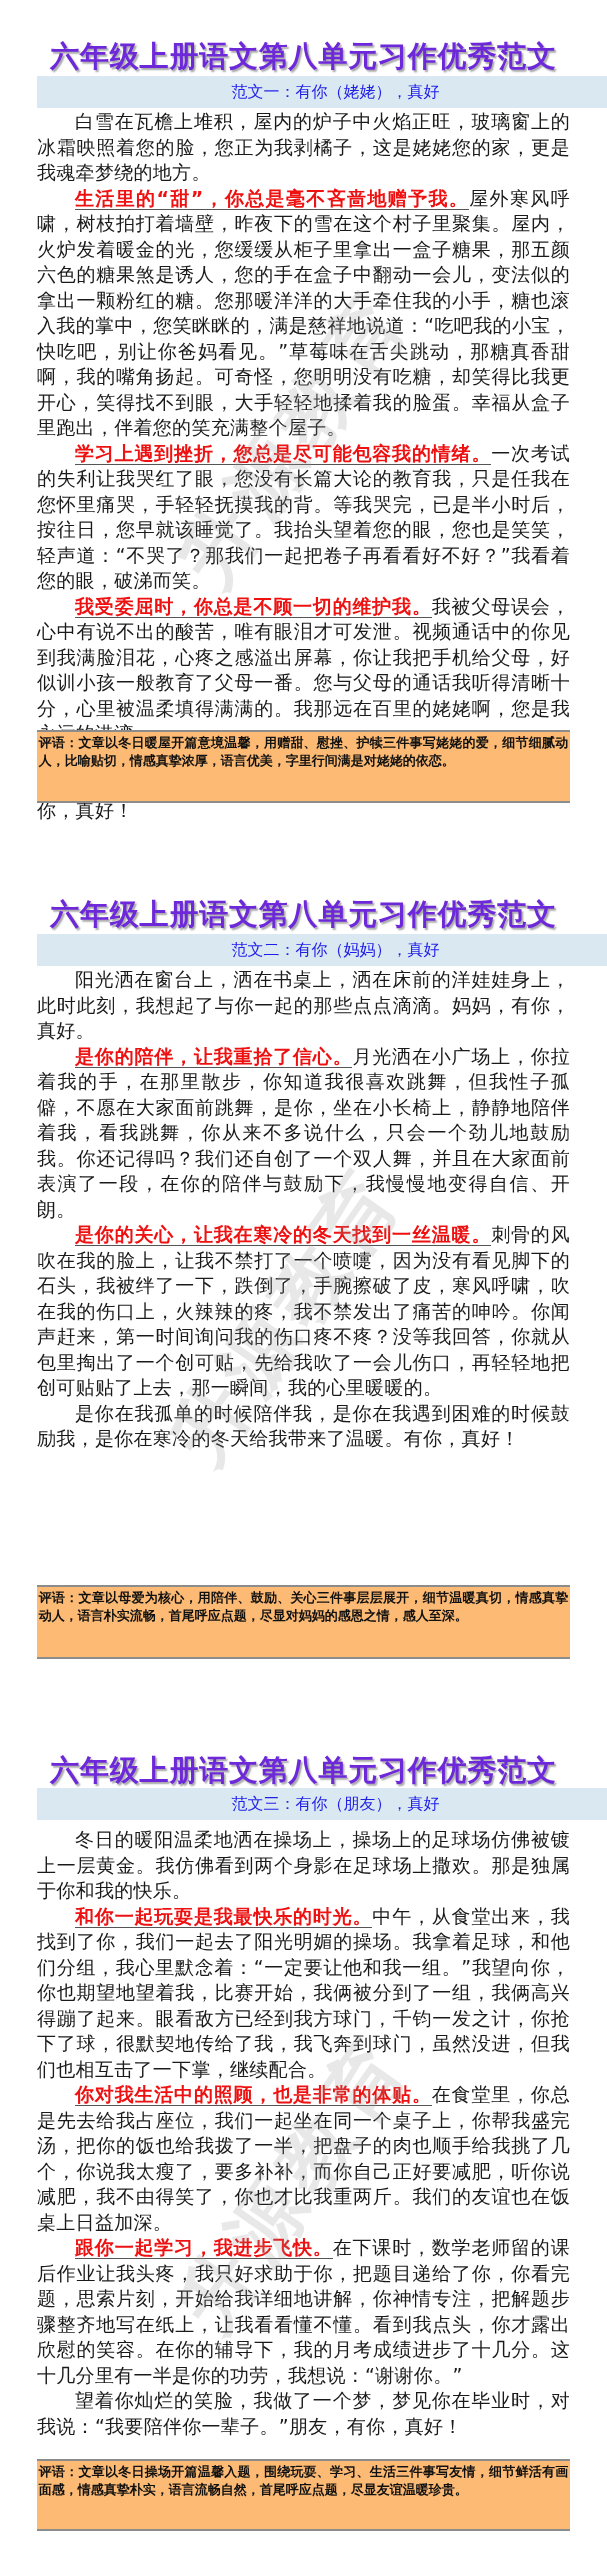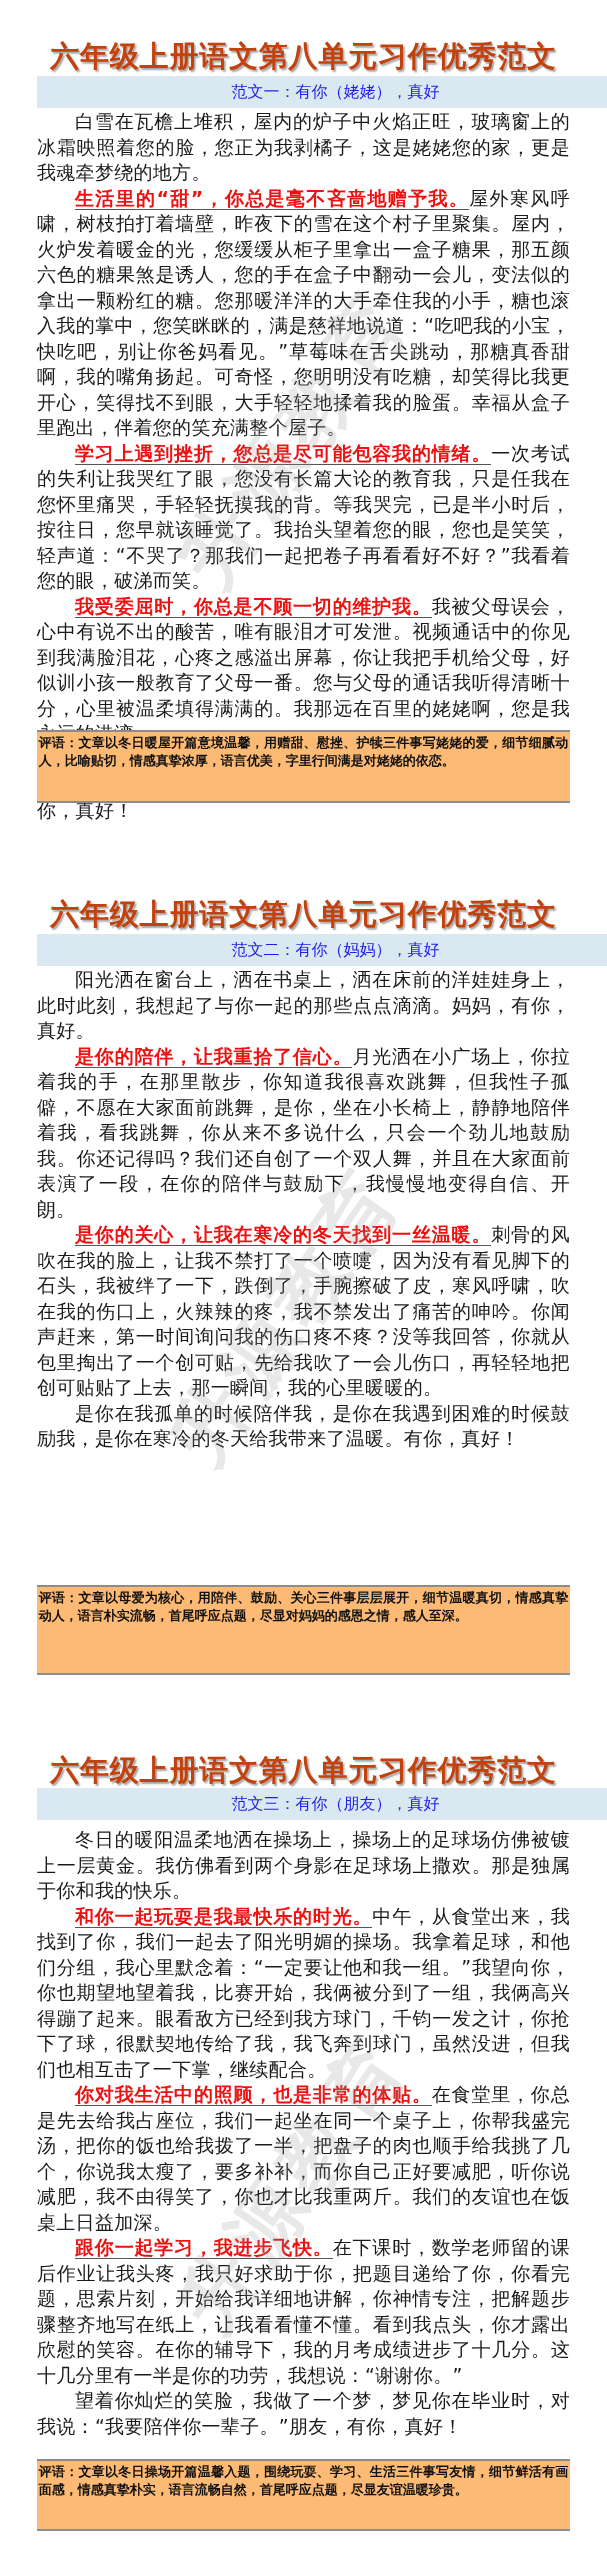--- a/index.html
+++ b/index.html
@@ -1,20 +1,20 @@
 <!DOCTYPE html>
 <html style="font-size:13.5px"><head>
 <meta charset="utf-8">
 <style>
   html, body { margin: 0; padding: 0; background: #ffffff; }
   body { width: 607px; height: 2576px; position: relative; overflow: hidden;
          font-family: "DejaVu Sans", "Liberation Sans", sans-serif; color: #1a1a1a; }
   .section { position: absolute; left: 0; width: 607px; }
   .doc-title { position: absolute; left: 0; width: 607px; text-align: center;
-    font-weight: bold; font-size: 29px; letter-spacing: 0.8px; color: #c2410c;
+    font-weight: bold; font-size: 29px; letter-spacing: 0.8px; color: #6d28d9;
     text-shadow: 1.7px 1.7px 1.7px rgba(0,0,0,0.35); white-space: nowrap; }
   .sub-bar { position: absolute; left: 37px; width: 597px; height: 32px;
     background: #dae8f1; text-align: center; line-height: 32px;
     font-family: "DejaVu Serif", "Liberation Serif", serif; font-size: 16px; color: #1f1fe8; }
   .body { position: absolute; left: 37px; width: 533px; font-size: 19px; line-height: 25.5px;
     text-align: justify; letter-spacing: 0.3px; }
   .body p { margin: 0; text-indent: 2em; }
   .body .lead { color: #ee1111; font-weight: bold; border-bottom: 1.3px solid #555; }
   .comment { position: absolute; left: 37px; width: 533px; background: #fdba74;
     border-top: 2.5px solid #8c8c8c; border-bottom: 2.5px solid #8c8c8c;
@@ -42,21 +42,21 @@
 
 <div class="section" style="top:860px;">
   <div class="doc-title" style="top:35px;">六年级上册语文第八单元习作优秀范文</div>
   <div class="sub-bar" style="top:74px;">范文二：有你（妈妈），真好</div>
   <div class="body" style="top:107px;">
     <p><span>阳光洒在窗台上，洒在书桌上，洒在床前的洋娃娃身上，此时此刻，我想起了与你一起的那些点点滴滴。妈妈，有你，真好。</span></p>
     <p><span class="lead">是你的陪伴，让我重拾了信心。</span><span>月光洒在小广场上，你拉着我的手，在那里散步，你知道我很喜欢跳舞，但我性子孤僻，不愿在大家面前跳舞，是你，坐在小长椅上，静静地陪伴着我，看我跳舞，你从来不多说什么，只会一个劲儿地鼓励我。你还记得吗？我们还自创了一个双人舞，并且在大家面前表演了一段，在你的陪伴与鼓励下，我慢慢地变得自信、开朗。</span></p>
     <p><span class="lead">是你的关心，让我在寒冷的冬天找到一丝温暖。</span><span>刺骨的风吹在我的脸上，让我不禁打了一个喷嚏，因为没有看见脚下的石头，我被绊了一下，跌倒了，手腕擦破了皮，寒风呼啸，吹在我的伤口上，火辣辣的疼，我不禁发出了痛苦的呻吟。你闻声赶来，第一时间询问我的伤口疼不疼？没等我回答，你就从包里掏出了一个创可贴，先给我吹了一会儿伤口，再轻轻地把创可贴贴了上去，那一瞬间，我的心里暖暖的。</span></p>
     <p><span>是你在我孤单的时候陪伴我，是你在我遇到困难的时候鼓励我，是你在寒冷的冬天给我带来了温暖。有你，真好！</span></p>
   </div>
-  <div class="comment" style="top:725px; height:90px;">评语：文章以母爱为核心，用陪伴、鼓励、关心三件事层层展开，细节温暖真切，情感真挚动人，语言朴实流畅，首尾呼应点题，尽显对妈妈的感恩之情，感人至深。</div>
+  <div class="comment" style="top:725px; height:74px;">评语：文章以母爱为核心，用陪伴、鼓励、关心三件事层层展开，细节温暖真切，情感真挚动人，语言朴实流畅，首尾呼应点题，尽显对妈妈的感恩之情，感人至深。</div>
 </div>
 
 <div class="section" style="top:1716px;">
   <div class="doc-title" style="top:35px;">六年级上册语文第八单元习作优秀范文</div>
   <div class="sub-bar" style="top:72px;">范文三：有你（朋友），真好</div>
   <div class="body" style="top:111px;">
     <p><span>冬日的暖阳温柔地洒在操场上，操场上的足球场仿佛被镀上一层黄金。我仿佛看到两个身影在足球场上撒欢。那是独属于你和我的快乐。</span></p>
     <p><span class="lead">和你一起玩耍是我最快乐的时光。</span><span>中午，从食堂出来，我找到了你，我们一起去了阳光明媚的操场。我拿着足球，和他们分组，我心里默念着：“一定要让他和我一组。”我望向你，你也期望地望着我，比赛开始，我俩被分到了一组，我俩高兴得蹦了起来。眼看敌方已经到我方球门，千钧一发之计，你抢下了球，很默契地传给了我，我飞奔到球门，虽然没进，但我们也相互击了一下掌，继续配合。</span></p>
     <p><span class="lead">你对我生活中的照顾，也是非常的体贴。</span><span>在食堂里，你总是先去给我占座位，我们一起坐在同一个桌子上，你帮我盛完汤，把你的饭也给我拨了一半，把盘子的肉也顺手给我挑了几个，你说我太瘦了，要多补补，而你自己正好要减肥，听你说减肥，我不由得笑了，你也才比我重两斤。我们的友谊也在饭桌上日益加深。</span></p>
     <p><span class="lead">跟你一起学习，我进步飞快。</span><span>在下课时，数学老师留的课后作业让我头疼，我只好求助于你，把题目递给了你，你看完题，思索片刻，开始给我详细地讲解，你神情专注，把解题步骤整齐地写在纸上，让我看看懂不懂。看到我点头，你才露出欣慰的笑容。在你的辅导下，我的月考成绩进步了十几分。这十几分里有一半是你的功劳，我想说：“谢谢你。”</span></p>

